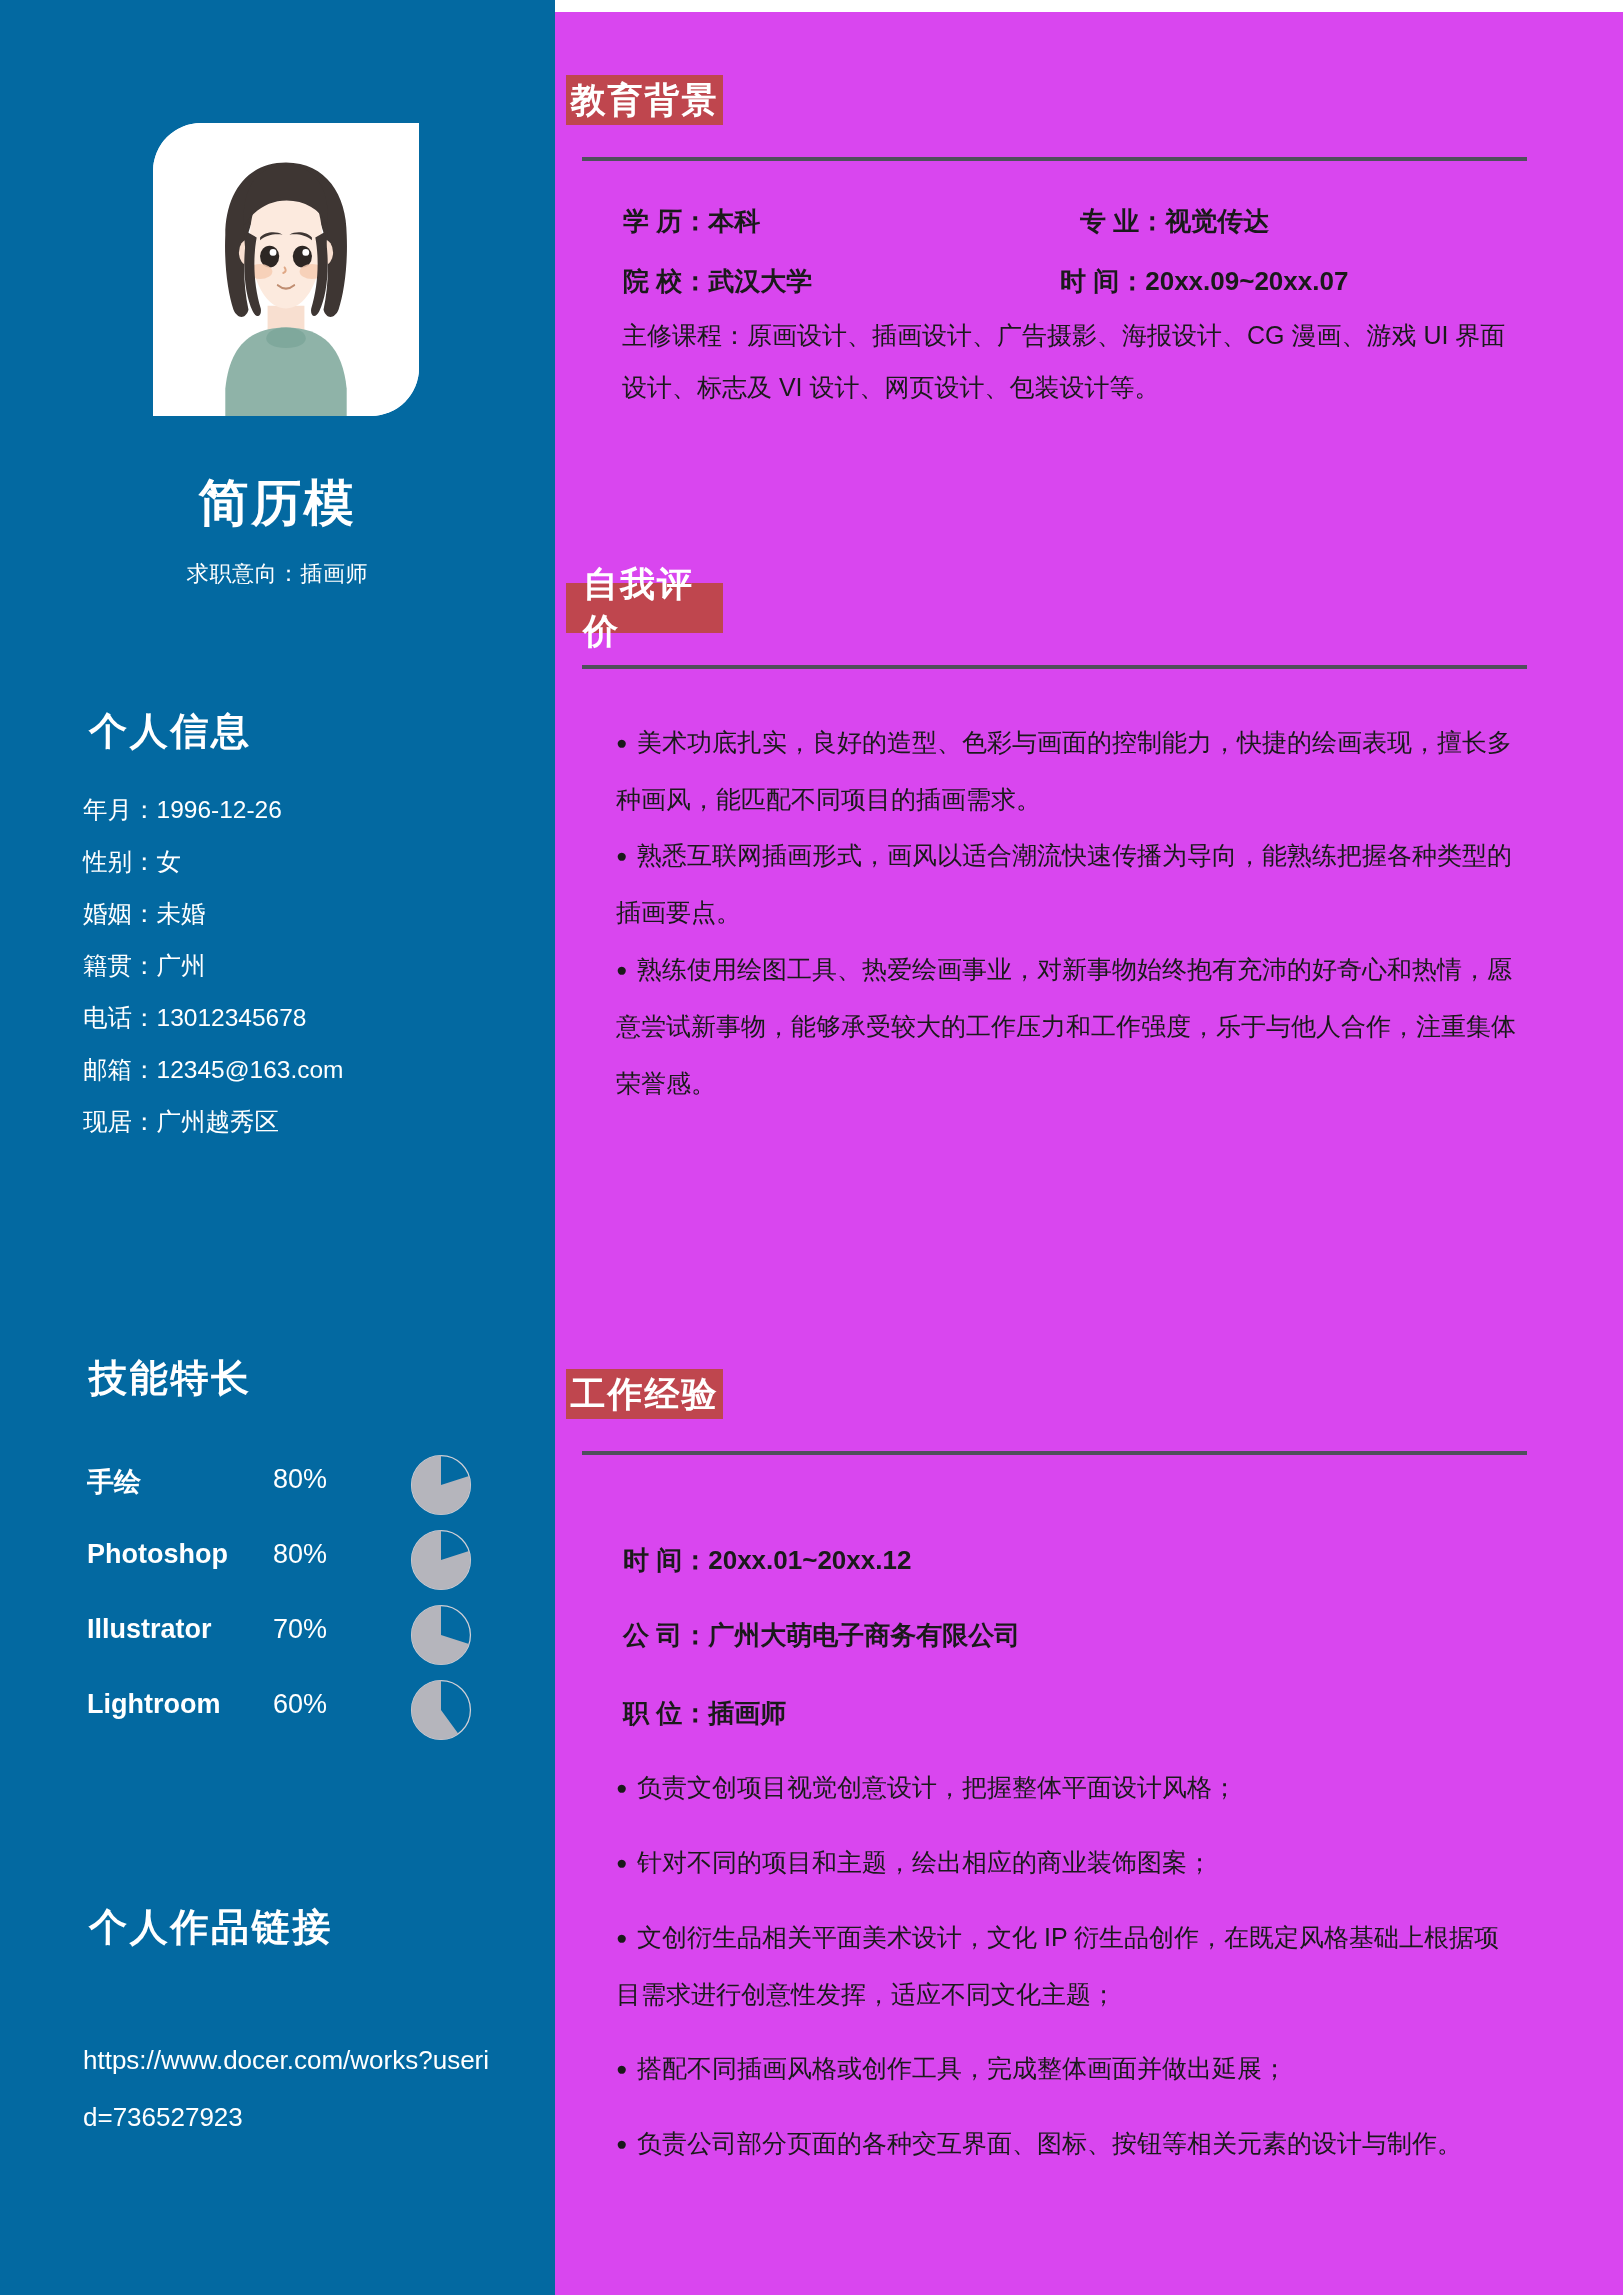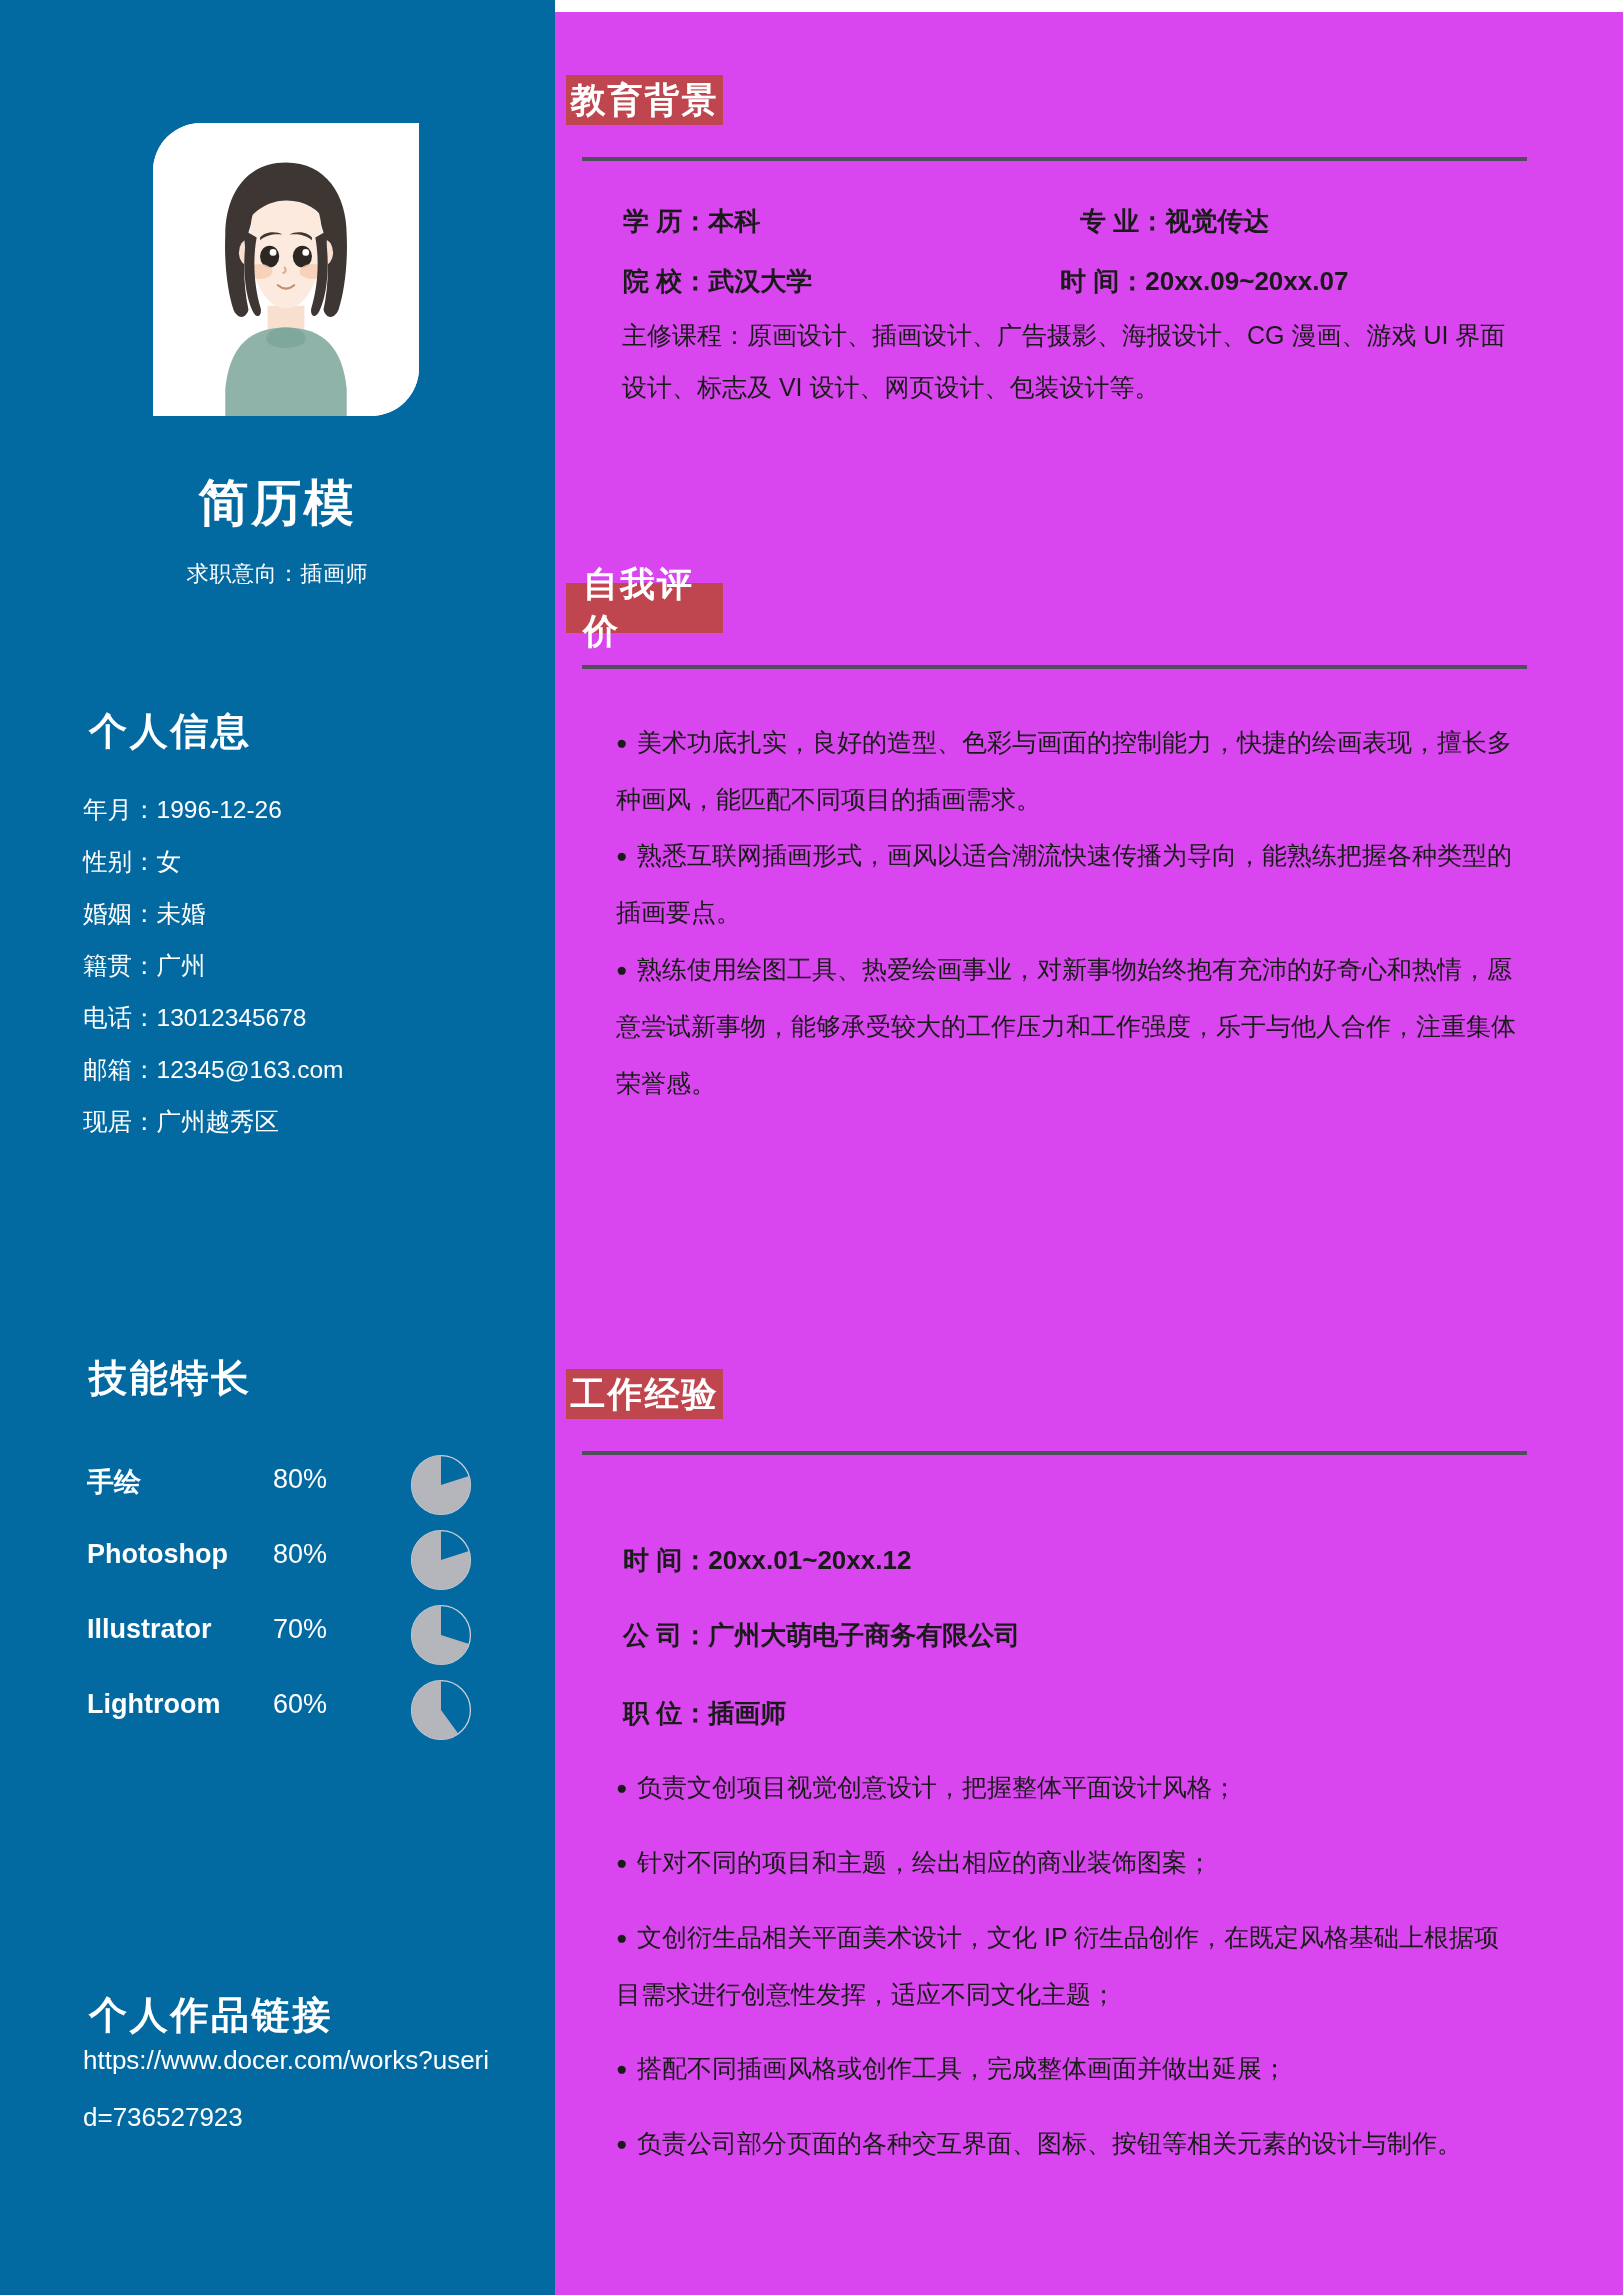--- a/index.html
+++ b/index.html
@@ -221,21 +221,21 @@
     <div class="skill-row">
       <div class="skill-name">Lightroom</div>
       <div class="skill-pct">60%</div>
       <svg class="skill-pie" viewBox="0 0 100 100">
           <circle cx="50" cy="50" r="46" fill="none" stroke="#cfcfd6" stroke-width="2"></circle>
           <path class="pie-path" fill="#b5b5bc" d="M 50 50 L 77.03812160545377 87.21478174124758 A 46 46 0 1 1 49.99999999999999 4 Z"></path>
         </svg>
     </div>
   </div>
 
-  <div class="side-head" style="top:1990px;">个人作品链接</div>
+  <div class="side-head" style="top:1902px;">个人作品链接</div>
   <div id="link-text">https://www.docer.com/works?userid=736527923</div>
 </div>
 
 <div id="main">
 
   <div class="sec-badge" style="left:11px; top:63px;">教育背景</div>
   <div class="sec-rule" style="left:27px; top:145px; width:945px;"></div>
 
   <div class="field-line" style="left:68px; top:192px;"><span class="lbl">学 历：</span><span>本科</span></div>
   <div class="field-line" style="left:525px; top:192px;"><span class="lbl">专 业：</span><span>视觉传达</span></div>

